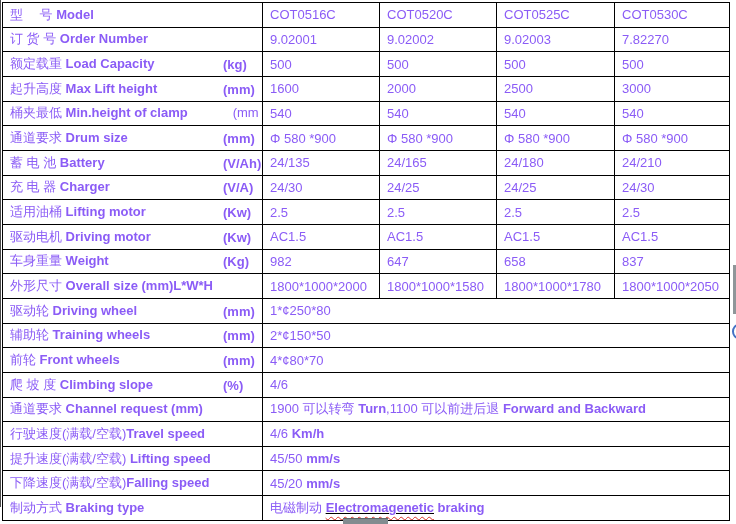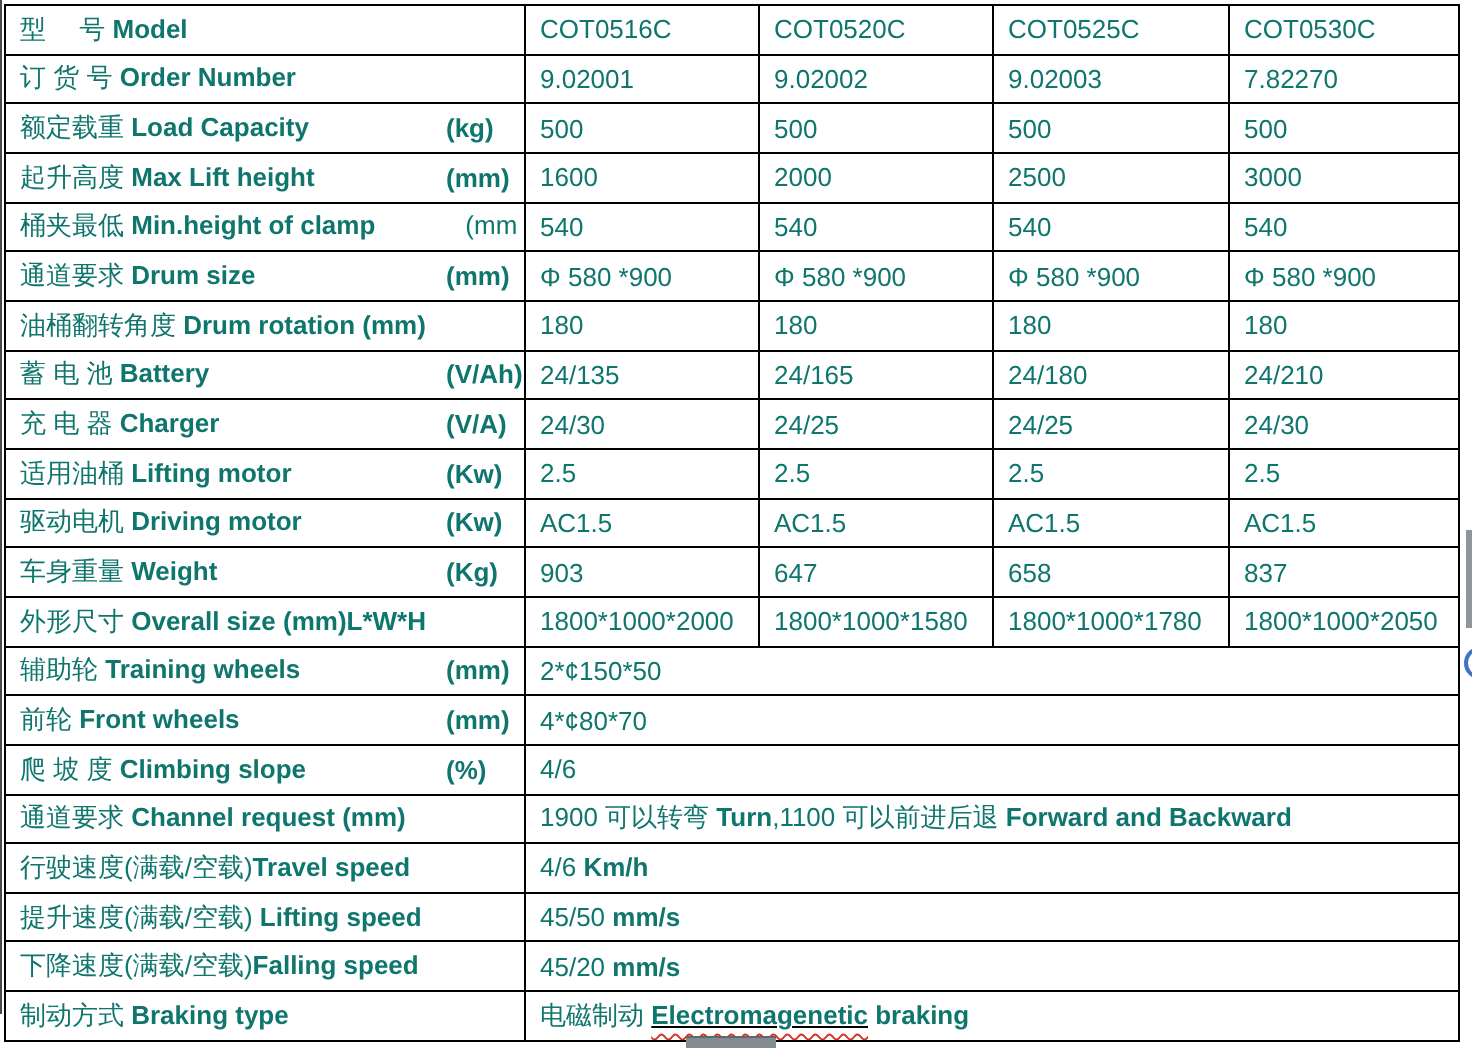--- a/index.html
+++ b/index.html
@@ -1,18 +1,18 @@
 <!DOCTYPE html>
 <html><head>
 <meta charset="utf-8">
 <style>
   html,body{margin:0;padding:0;background:#fff;}
   #screen{
     position:relative;width:736px;height:524px;background:#fff;overflow:hidden;
-    font-family:"Liberation Sans","DejaVu Sans",sans-serif;color:#0f766e;
+    font-family:"Liberation Sans","DejaVu Sans",sans-serif;color:#8b5cf6;
   }
   table.spec{
     position:absolute;left:2px;top:2px;width:727px;height:519px;
     border-collapse:collapse;table-layout:fixed;
   }
   table.spec td{
     border:1px solid #000;
     padding:0 2px 0 7px;
     vertical-align:middle;
     font-size:13px;
@@ -90,27 +90,20 @@
           <td class="value-cell">540</td>
         </tr>
         <tr>
           <td class="label-cell"><span class="cn">通道要求</span><span class="en"> Drum size</span><span class="unit">(mm)</span></td>
           <td class="value-cell">Φ 580 *900</td>
           <td class="value-cell">Φ 580 *900</td>
           <td class="value-cell">Φ 580 *900</td>
           <td class="value-cell">Φ 580 *900</td>
         </tr>
         <tr>
-          <td class="label-cell"><span class="cn">油桶翻转角度</span><span class="en"> Drum rotation (mm)</span></td>
-          <td class="value-cell">180</td>
-          <td class="value-cell">180</td>
-          <td class="value-cell">180</td>
-          <td class="value-cell">180</td>
-        </tr>
-        <tr>
           <td class="label-cell"><span class="cn">蓄 电 池</span><span class="en"> Battery</span><span class="unit">(V/Ah)</span></td>
           <td class="value-cell">24/135</td>
           <td class="value-cell">24/165</td>
           <td class="value-cell">24/180</td>
           <td class="value-cell">24/210</td>
         </tr>
         <tr>
           <td class="label-cell"><span class="cn">充 电 器</span><span class="en"> Charger</span><span class="unit">(V/A)</span></td>
           <td class="value-cell">24/30</td>
           <td class="value-cell">24/25</td>
@@ -126,31 +119,35 @@
         </tr>
         <tr>
           <td class="label-cell"><span class="cn">驱动电机</span><span class="en"> Driving motor</span><span class="unit">(Kw)</span></td>
           <td class="value-cell">AC1.5</td>
           <td class="value-cell">AC1.5</td>
           <td class="value-cell">AC1.5</td>
           <td class="value-cell">AC1.5</td>
         </tr>
         <tr>
           <td class="label-cell"><span class="cn">车身重量</span><span class="en"> Weight</span><span class="unit">(Kg)</span></td>
-          <td class="value-cell">903</td>
+          <td class="value-cell">982</td>
           <td class="value-cell">647</td>
           <td class="value-cell">658</td>
           <td class="value-cell">837</td>
         </tr>
         <tr>
           <td class="label-cell"><span class="cn">外形尺寸</span><span class="en"> Overall size (mm)L*W*H</span></td>
           <td class="value-cell">1800*1000*2000</td>
           <td class="value-cell">1800*1000*1580</td>
           <td class="value-cell">1800*1000*1780</td>
           <td class="value-cell">1800*1000*2050</td>
+        </tr>
+        <tr>
+          <td class="label-cell"><span class="cn">驱动轮</span><span class="en"> Driving wheel</span><span class="unit">(mm)</span></td>
+          <td class="value-cell" colspan="4"><span class="">1*¢250*80</span></td>
         </tr>
         <tr>
           <td class="label-cell"><span class="cn">辅助轮</span><span class="en"> Training wheels</span><span class="unit">(mm)</span></td>
           <td class="value-cell" colspan="4"><span class="">2*¢150*50</span></td>
         </tr>
         <tr>
           <td class="label-cell"><span class="cn">前轮</span><span class="en"> Front wheels</span><span class="unit">(mm)</span></td>
           <td class="value-cell" colspan="4"><span class="">4*¢80*70</span></td>
         </tr>
         <tr>

